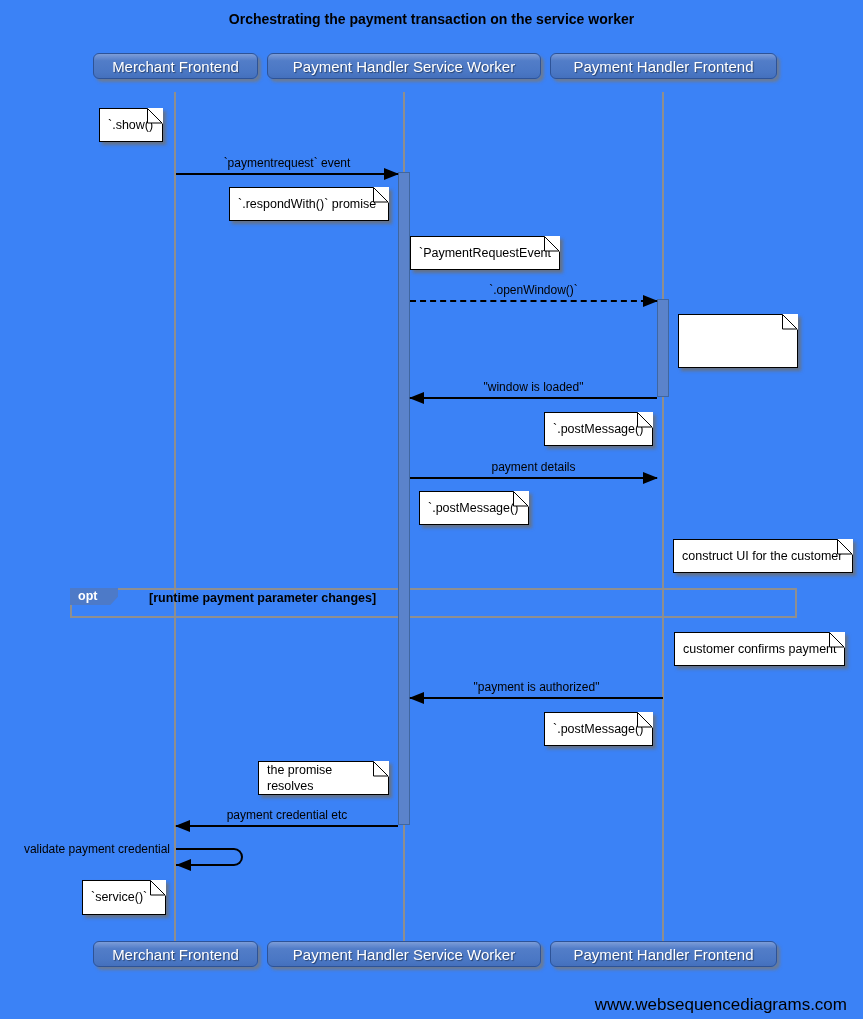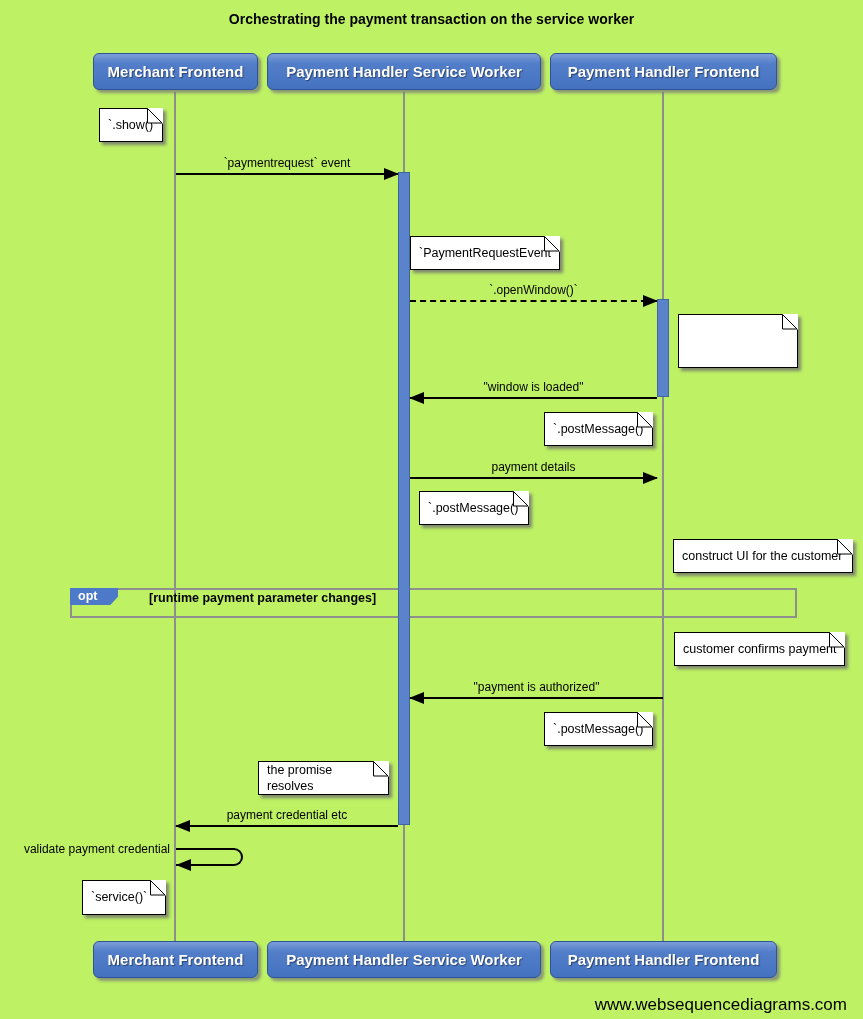--- a/index.html
+++ b/index.html
@@ -1,33 +1,33 @@
 <!DOCTYPE html>
 <html><head>
 <meta charset="utf-8">
 <style>
   * { margin:0; padding:0; box-sizing:border-box; }
   body { background:#fff; font-family:"Liberation Sans", sans-serif; }
   #diagram {
-    position:relative; width:863px; height:1019px; background:#bef264;
+    position:relative; width:863px; height:1019px; background:#3b82f6;
     overflow:hidden; color:#000;
   }
   .title {
     position:absolute; left:0; top:11px; width:100%;
     text-align:center; font-size:14px; font-weight:bold;
   }
   
   .lifeline { position:absolute; width:2px; top:92px; height:849px; background:#8e8e8e; }
   
   .actor {
-    position:absolute; height:37px; border:1px solid #2d5398; border-radius:6px;
+    position:absolute; height:26px; border:1px solid #2d5398; border-radius:6px;
     background:linear-gradient(#7d9dd8 0%, #527dc8 28%, #4a77c4 75%, #4470bd 100%);
     box-shadow:3px 3px 3px rgba(120,120,120,0.75);
     display:flex; align-items:center; justify-content:center;
-    color:#fff; font-weight:bold; font-size:15px;
+    color:#fff; font-weight:normal; font-size:15px;
     text-shadow:1px 1px 1px rgba(0,0,0,0.45);
   }
   
   .activation {
     position:absolute; width:12px; background:#5b83cb; border:1px solid #3f66a0;
   }
   
   .msg { position:absolute; font-size:12px; }
   .msg-label { text-align:center; height:15px; line-height:15px; margin-bottom:2px; white-space:nowrap; }
   .msg-line { position:relative; height:0; border-top:2px solid #000; }
@@ -134,20 +134,27 @@
   <div class="selfloop-head"></div>
 
   <div class="note" style="left:99px;top:108px;width:64px;height:34px">
     <svg class="fold" width="16" height="16" viewBox="0 0 16 16">
         <path d="M0 0 L16 0 L16 16 Z" fill="#fff"></path>
         <path d="M0.5 0.5 L15 15 L0.5 15 Z" fill="#fff" stroke="#000" stroke-width="1"></path>
       </svg>
     <span class="note-text">`.show()`</span>
   </div>
 
+  <div class="note" style="left:229px;top:187px;width:160px;height:34px">
+    <svg class="fold" width="16" height="16" viewBox="0 0 16 16">
+        <path d="M0 0 L16 0 L16 16 Z" fill="#fff"></path>
+        <path d="M0.5 0.5 L15 15 L0.5 15 Z" fill="#fff" stroke="#000" stroke-width="1"></path>
+      </svg>
+    <span class="note-text">`.respondWith()` promise</span>
+  </div>
 
   <div class="note" style="left:410px;top:236px;width:150px;height:34px">
     <svg class="fold" width="16" height="16" viewBox="0 0 16 16">
         <path d="M0 0 L16 0 L16 16 Z" fill="#fff"></path>
         <path d="M0.5 0.5 L15 15 L0.5 15 Z" fill="#fff" stroke="#000" stroke-width="1"></path>
       </svg>
     <span class="note-text">`PaymentRequestEvent`</span>
   </div>
 
   <div class="note" style="left:678px;top:314px;width:120px;height:54px">

